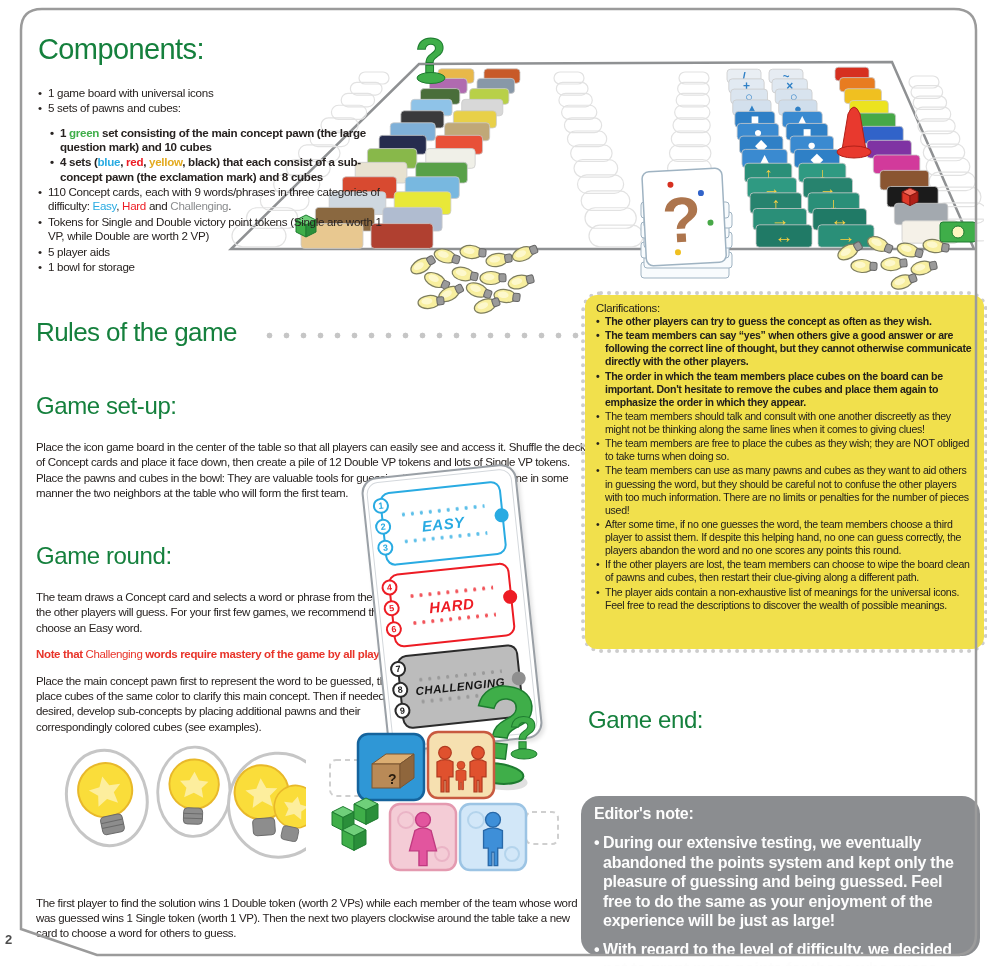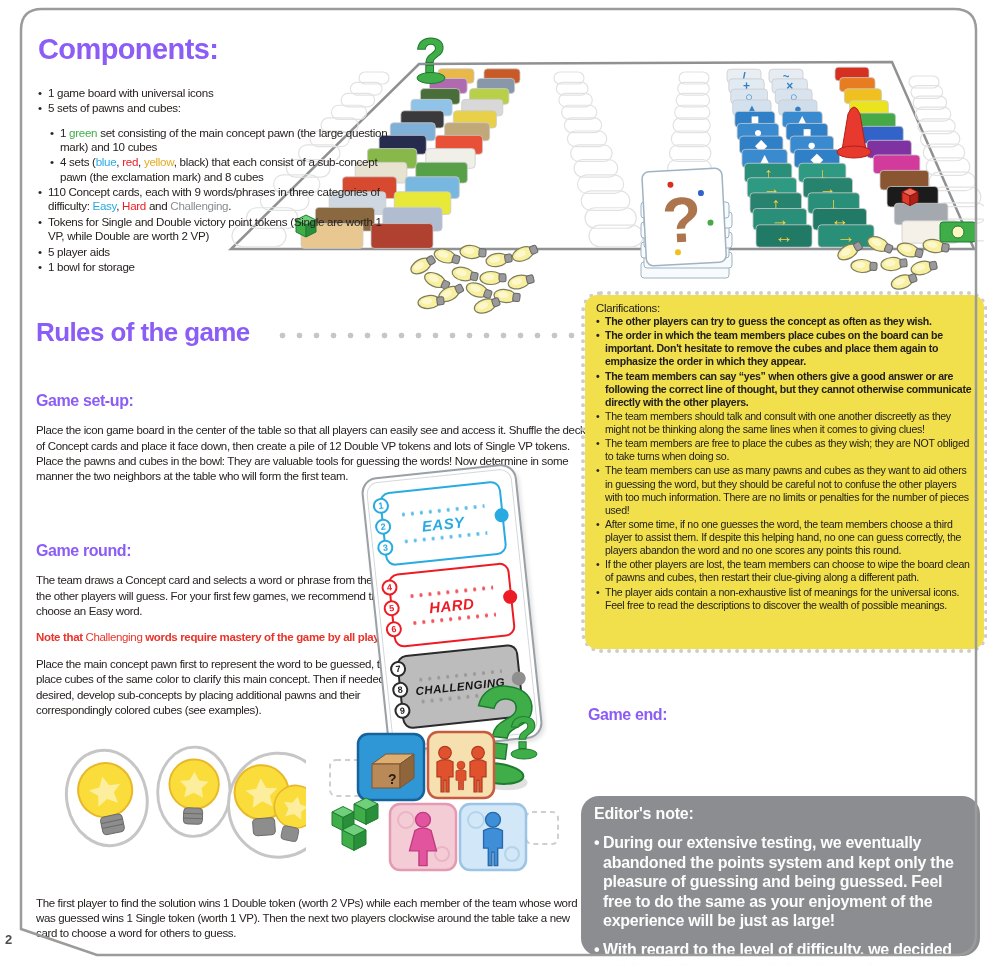--- a/index.html
+++ b/index.html
@@ -2,33 +2,33 @@
 <html><head>
 <meta charset="utf-8">
 <style>
   html,body{margin:0;padding:0;background:#ffffff;}
   .page{position:relative;width:987px;height:966px;background:#fff;overflow:hidden;
         font-family:"Liberation Sans",sans-serif;color:#272220;}
   .abs{position:absolute;}
   svg text{font-family:"Liberation Sans",sans-serif;}
 
   
-  .h1{font-weight:700;letter-spacing:-0.6px;color:#8b5cf6;}
+  .h1{font-weight:400;letter-spacing:-0.6px;color:#15803d;}
   .h-components{font-size:29px;}
   .h-rules{font-size:26px;}
-  .h-sub{font-size:16px;letter-spacing:-0.4px;margin-top:36px;}
+  .h-sub{font-size:24px;letter-spacing:-0.4px;margin-top:36px;}
 
   .body-txt{font-size:11.5px;letter-spacing:-0.35px;line-height:1.34;}
   .note-red{color:#e8342a;font-size:11.5px;letter-spacing:-0.35px;line-height:1.34;}
 
   ul.plain{list-style:none;margin:0;padding:0;}
   ul.plain li{position:relative;padding-left:10px;margin:1px 0;}
   ul.plain li::before{content:"•";position:absolute;left:0;top:0;}
   ul.sub{list-style:none;margin:0;padding:0 0 0 12px;}
-  ul.sub li{position:relative;padding-left:10px;margin:1px 0;}
+  ul.sub li{position:relative;padding-left:10px;margin:1px 0;font-weight:bold;}
   ul.sub li::before{content:"•";position:absolute;left:0;top:0;}
 
   .components{left:38px;top:14px;width:352px;}
   .components ul{font-size:11.6px;letter-spacing:-0.3px;line-height:1.24;margin-top:10px;}
 
   .rules-row{left:36px;top:300px;width:546px;display:flex;align-items:center;gap:24px;}
   .dotleader{flex:1;height:7px;margin-top:6px;
     background-image:radial-gradient(circle,#c6c6c6 2.6px,transparent 3.2px);
     background-size:17px 7px;background-repeat:repeat-x;background-position:0 center;}
 
@@ -517,22 +517,22 @@
       <polygon points="26,128 38,122 38,136.4 26,142.4" fill="#2a8f3a" stroke="#1e7c30"></polygon>
     </svg>
 
   <p class="abs bottom-para body-txt">The first player to find the solution wins 1 Double token (worth 2 VPs) while each member of the team whose word was guessed wins 1 Single token (worth 1 VP). Then the next two players clockwise around the table take a new card to choose a word for others to guess.</p>
 
   <aside class="abs clar-wrap">
     <div class="clar">
       <p class="clar-title">Clarifications:</p>
       <ul id="clar-list">
           <li class="bold">The other players can try to guess the concept as often as they wish.</li>
+          <li class="bold">The team members can say “yes” when others give a good answer or are following the correct line of thought, but they cannot otherwise communicate directly with the other players.</li>
           <li class="bold">The order in which the team members place cubes on the board can be important. Don't hesitate to remove the cubes and place them again to emphasize the order in which they appear.</li>
-          <li class="bold">The team members can say “yes” when others give a good answer or are following the correct line of thought, but they cannot otherwise communicate directly with the other players.</li>
           <li>The team members should talk and consult with one another discreetly as they might not be thinking along the same lines when it comes to giving clues!</li>
           <li>The team members are free to place the cubes as they wish; they are NOT obliged to take turns when doing so.</li>
           <li>The team members can use as many pawns and cubes as they want to aid others in guessing the word, but they should be careful not to confuse the other players with too much information. There are no limits or penalties for the number of pieces used!</li>
           <li>After some time, if no one guesses the word, the team members choose a third player to assist them. If despite this helping hand, no one can guess correctly, the players abandon the word and no one scores any points this round.</li>
           <li>If the other players are lost, the team members can choose to wipe the board clean of pawns and cubes, then restart their clue-giving along a different path.</li>
           <li>The player aids contain a non-exhaustive list of meanings for the universal icons. Feel free to read the descriptions to discover the wealth of possible meanings.</li>
         </ul>
     </div>
   </aside>
 

